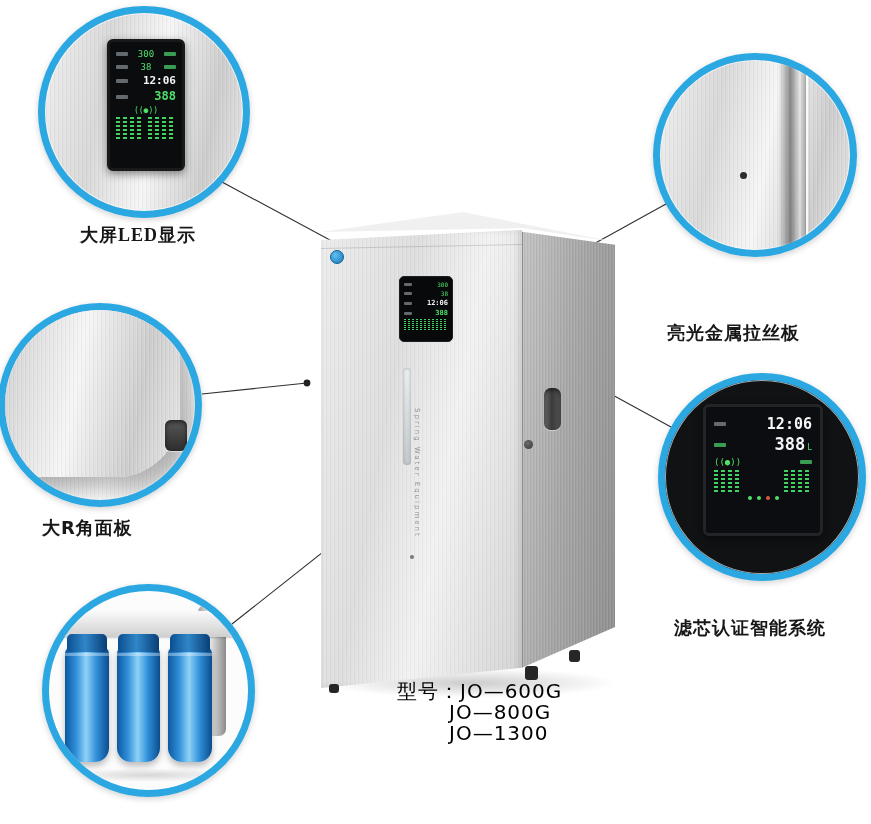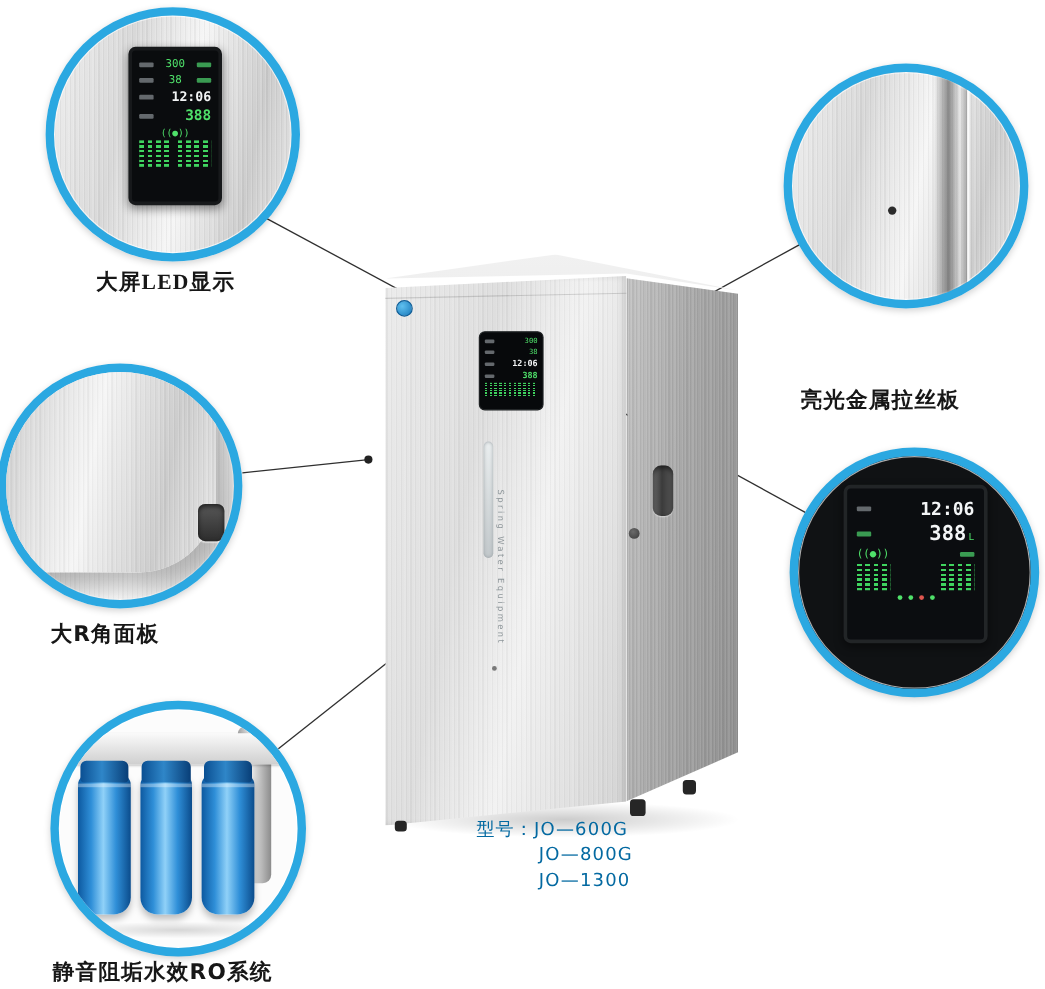--- a/index.html
+++ b/index.html
@@ -126,22 +126,22 @@
             background:linear-gradient(90deg,#6d6d6d,#3b3b3b 45%,#575757);
             box-shadow:inset 0 2px 4px rgba(0,0,0,.55), 0 1px 1px rgba(255,255,255,.4);}
   .m-lock{position:absolute;left:211px;top:240px;width:9px;height:9px;border-radius:50%;
           background:radial-gradient(circle at 40% 35%,#6a6a6a,#3a3a3a);}
   .m-foot{position:absolute;background:#262626;border-radius:3px;}
   .f1{left:212px;top:466px;width:13px;height:14px;}
   .f2{left:256px;top:450px;width:11px;height:12px;}
   .f3{left:16px;top:484px;width:10px;height:9px;}
 
   
-  .model-info{position:absolute;left:397px;top:681px;font-size:15px;line-height:21px;
-              color:#0369a1;letter-spacing:1px;}
+  .model-info{position:absolute;left:397px;top:681px;font-size:20px;line-height:21px;
+              color:#000000;letter-spacing:1px;}
   .model-line.indent{padding-left:52px;}
 
   
   .lines{position:absolute;left:0;top:0;pointer-events:none;}
 </style>
 </head>
 <body>
 
 <div class="stage">
 
@@ -267,21 +267,21 @@
     <div class="c5-head"></div>
     <div class="canister can-a"></div>
     <div class="canister can-b"></div>
     <div class="canister can-c"></div>
     <div class="c5-floor"></div>
   </div>
 
   <div class="callout-label l1">大屏LED显示</div>
   <div class="callout-label l2">亮光金属拉丝板</div>
   <div class="callout-label l3">大R角面板</div>
-  <div class="callout-label l5">静音阻垢水效RO系统</div>
+  <div class="callout-label l4">滤芯认证智能系统</div>
 
   <div class="model-info">
     <div class="model-line">
       <span>型号：</span><span>JO—600G</span>
     </div>
     <div class="model-line indent">JO—800G</div>
     <div class="model-line indent">JO—1300</div>
   </div>
 
 </div>

